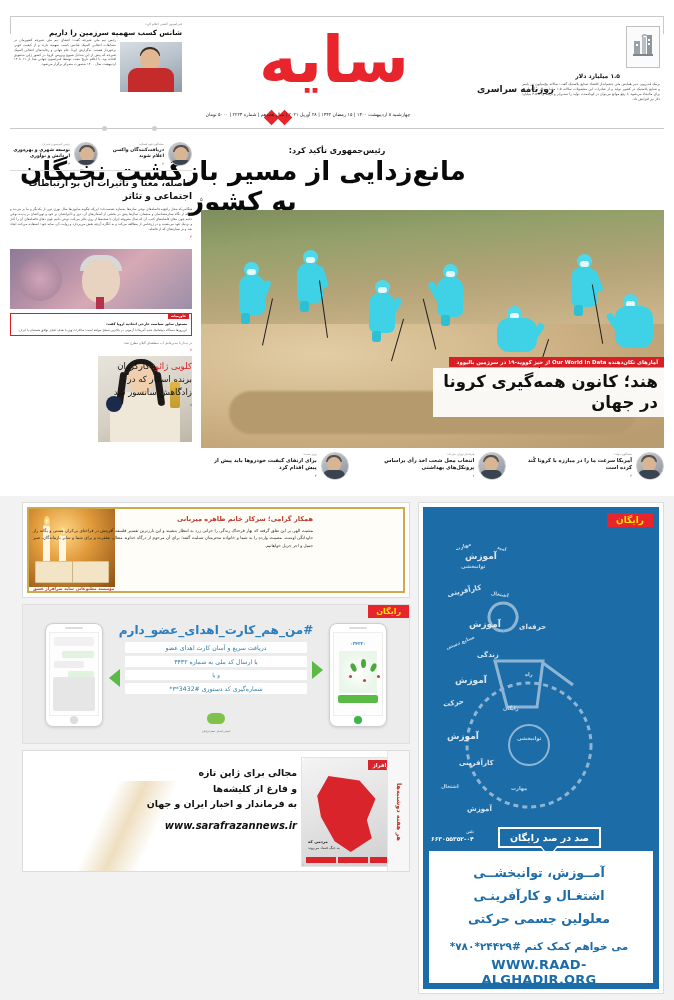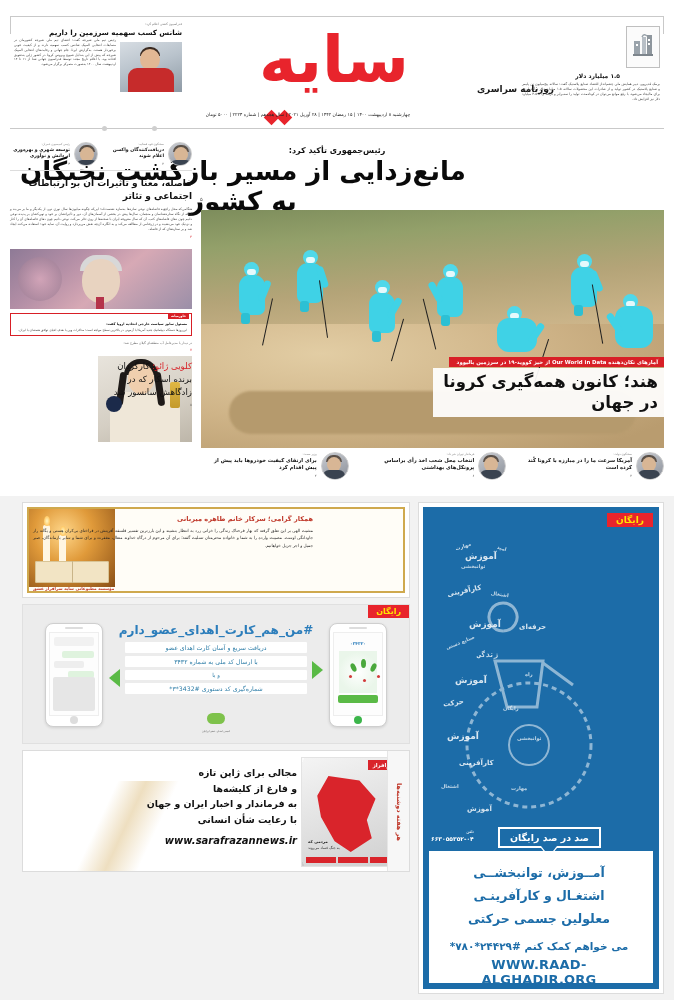--- a/index.html
+++ b/index.html
@@ -635,21 +635,20 @@
         <div class="sf-bar">
             <i></i>
             <i></i>
             <i></i>
           </div>
       </div>
       <div class="sf-body">
         <div class="sf-line">مجالی برای ژاپن تازه</div>
         <div class="sf-line">و فارغ از کلیشه‌ها</div>
         <div class="sf-line">به فرماندار و اخبار ایران و جهان</div>
-        <div class="sf-line">با رعایت شأن انسانی</div>
         <div class="sf-url" dir="ltr">www.sarafrazannews.ir</div>
       </div>
       <div class="sf-side">
         <div class="sf-side-txt">هر هفته دوشنبه‌ها</div>
       </div>
     </div>
 
     <div class="ad-blue">
       <div class="ad-blue-inner">
         <div class="free-badge-2">رایگان</div>
@@ -657,21 +656,21 @@
         <div class="wheelchair">
           <div class="wc-word lg" style="left:32px; top:16px;">آموزش</div>
           <div class="wc-word sm" style="left:22px; top:8px; transform:rotate(-18deg);">مهارت</div>
           <div class="wc-word sm" style="left:64px; top:10px; transform:rotate(16deg);">امید</div>
           <div class="wc-word sm" style="left:28px; top:28px;">توانبخشی</div>
           <div class="wc-word" style="left:14px; top:52px; transform:rotate(-12deg);">کارآفرینی</div>
           <div class="wc-word sm" style="left:58px; top:56px; transform:rotate(8deg);">اشتغال</div>
           <div class="wc-word lg" style="left:36px; top:84px;">آموزش</div>
           <div class="wc-word" style="left:86px; top:88px;">حرفه‌ای</div>
           <div class="wc-word sm" style="left:12px; top:104px; transform:rotate(-22deg);">صنایع دستی</div>
-          <div class="wc-word" style="left:44px; top:116px;font-family:Liberation Mono, monospace;">زندگی</div>
+          <div class="wc-word" style="left:44px; top:116px;">زندگی</div>
           <div class="wc-word lg" style="left:22px; top:140px;">آموزش</div>
           <div class="wc-word sm" style="left:92px; top:136px;">راه</div>
           <div class="wc-word" style="left:10px; top:164px; transform:rotate(-8deg);">حرکت</div>
           <div class="wc-word sm" style="left:70px; top:170px;">رایگان</div>
           <div class="wc-word lg" style="left:14px; top:196px;">آموزش</div>
           <div class="wc-word sm" style="left:84px; top:200px;">توانبخشی</div>
           <div class="wc-word" style="left:26px; top:224px;">کارآفرینی</div>
           <div class="wc-word sm" style="left:8px; top:248px;">اشتغال</div>
           <div class="wc-word sm" style="left:78px; top:250px;">مهارت</div>
           <div class="wc-word" style="left:34px; top:270px;">آموزش</div>

